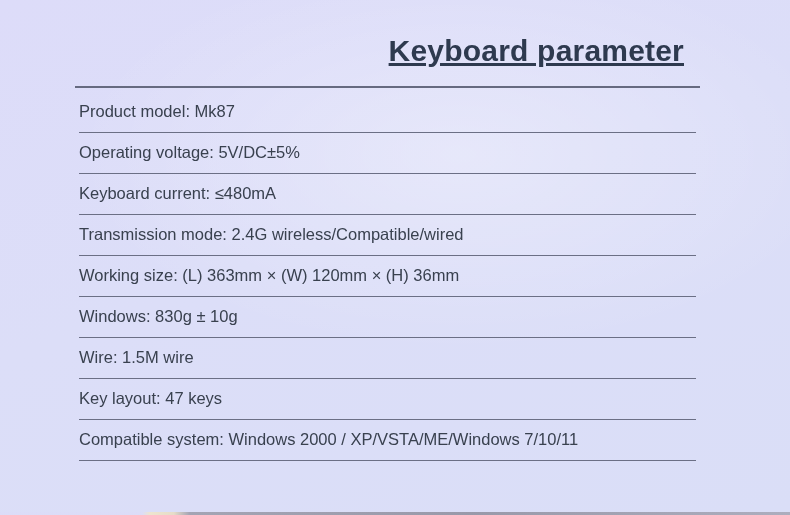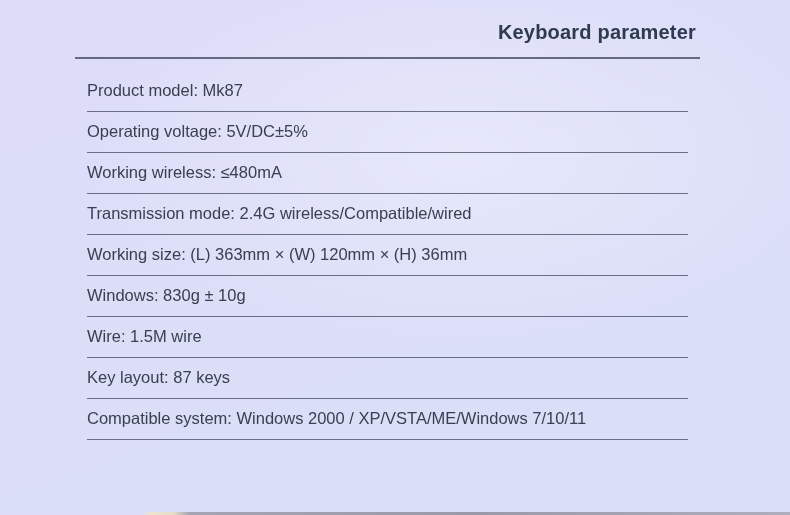--- a/index.html
+++ b/index.html
@@ -41,38 +41,39 @@
     padding: 0 90px 0 75px;
   }
 
   
   .header {
     padding-top: 16px;
     text-align: right;
     padding-right: 0;
   }
   .page-title {
-    margin: 4px;
-    font-size: 20px;
+    margin: 16px;
+    font-size: 30px;
     font-weight: bold;
     line-height: 1.25;
     color: #2e3a4f;
     letter-spacing: 0.2px;
     white-space: nowrap;
+    text-decoration: underline;
   }
 
   .title-rule {
     margin-top: 12px;
     height: 2px;
     background: #666a80;
   }
 
   
   .spec-list {
-    margin: 12px;
+    margin: 4px;
     padding: 0;
     list-style: none;
     text-align: right;
   }
   .spec-row {
     height: 41px;
     display: flex;
     align-items: center;
     border-bottom: 1px solid #6b6f85;
     box-sizing: border-box;
@@ -113,36 +114,36 @@
     <div class="title-rule"></div>
 
     <ul class="spec-list">
       <li class="spec-row">
         <span class="spec-text">Product model: Mk87</span>
       </li>
       <li class="spec-row">
         <span class="spec-text">Operating voltage: 5V/DC±5%</span>
       </li>
       <li class="spec-row">
-        <span class="spec-text">Working wireless: ≤480mA</span>
+        <span class="spec-text">Keyboard current: ≤480mA</span>
       </li>
       <li class="spec-row">
         <span class="spec-text">Transmission mode: 2.4G wireless/Compatible/wired</span>
       </li>
       <li class="spec-row">
         <span class="spec-text">Working size: (L) 363mm × (W) 120mm × (H) 36mm</span>
       </li>
       <li class="spec-row">
         <span class="spec-text">Windows: 830g ± 10g</span>
       </li>
       <li class="spec-row">
         <span class="spec-text">Wire: 1.5M wire</span>
       </li>
       <li class="spec-row">
-        <span class="spec-text">Key layout: 87 keys</span>
+        <span class="spec-text">Key layout: 47 keys</span>
       </li>
       <li class="spec-row">
         <span class="spec-text">Compatible system: Windows 2000 / XP/VSTA/ME/Windows 7/10/11</span>
       </li>
     </ul>
 
   </div>
 
   <div class="bottom-edge"></div>
 

